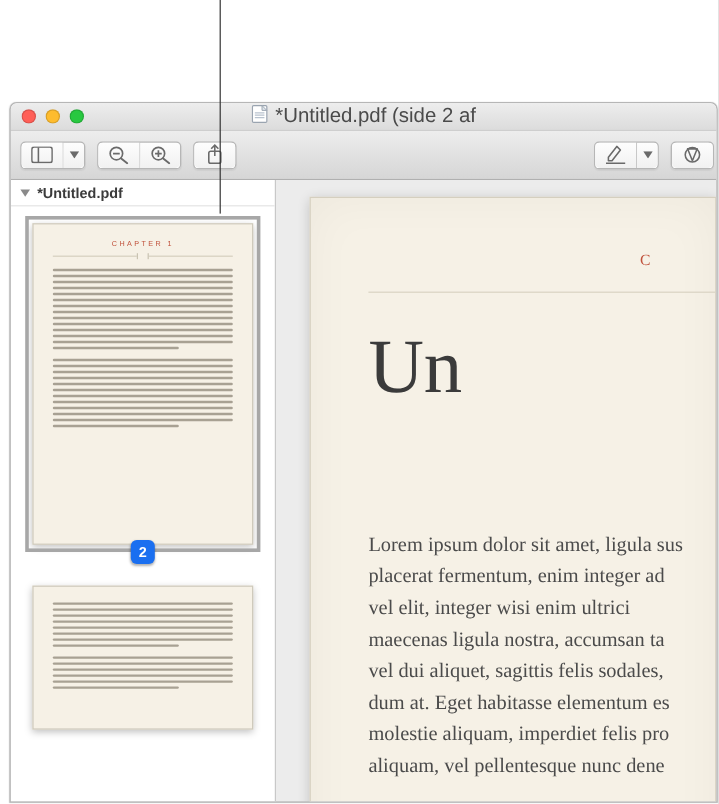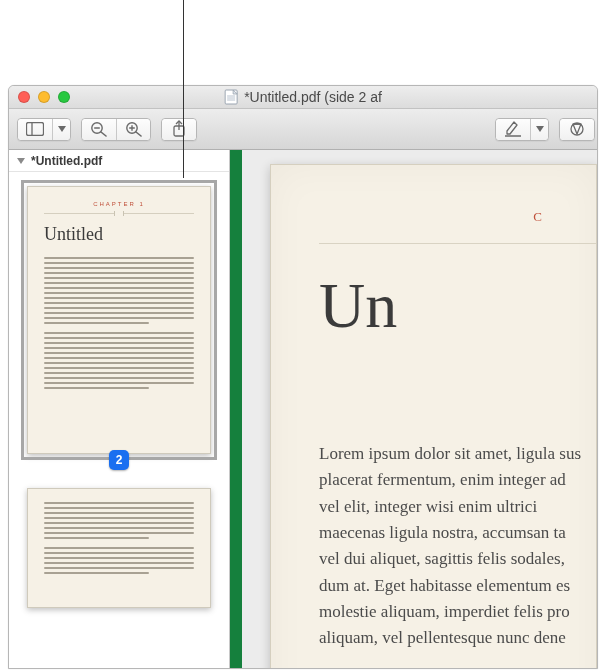--- a/index.html
+++ b/index.html
@@ -54,21 +54,21 @@
   .tl.yellow { background: #febc2e; }
   .tl.green { background: #28c840; }
   .wintitle-wrap {
     position: absolute;
     left: 50%;
     transform: translateX(-50%);
     display: flex;
     align-items: flex-start;
     gap: 6px;
     color: #4a4a4a;
-    font-size: 14px;
+    font-size: 17px;
     white-space: nowrap;
   }
   .wintitle-wrap .doc-icon {
     width: 14px; height: 16px;
     display: inline-block;
   }
   .toolbar {
     height: 41px;
     background: linear-gradient(#ededed, #d6d6d6);
     border-bottom: 1px solid #b0b0b0;
@@ -96,22 +96,21 @@
   }
   .tb-btn:first-child { border-radius: 4px 0 0 4px; }
   .tb-btn:last-child { border-radius: 0 4px 4px 0; }
   .tb-btn + .tb-btn { border-left: 1px solid #c8c8c8; }
   .tb-btn.single { border-radius: 4px; }
   .tb-btn.narrow { width: 18px; }
   .flex-spacer { flex: 1; }
   .content {
     display: flex;
     height: calc(100% - 64px);
-    background: #15803d;
-    gap: 12px;
+    background: #737373;
   }
   .sidebar {
     width: 221px;
     border-right: 1px solid #c8c8c8;
     background: #fff;
     overflow: hidden;
     position: relative;
   }
   .sidebar-header {
     display: flex;
@@ -372,21 +371,20 @@
       <div class="sidebar-header">
         <span class="disclosure"></span>
         <span>*Untitled.pdf</span>
       </div>
 
       <div class="thumbs">
         <div class="thumb selected">
           <div class="thumb-page">
             <div class="thumb-chapter">CHAPTER 1</div>
             <div class="thumb-rule"></div>
-            <div class="thumb-title">Untitled</div>
             <div class="fake-para">
               <span class="fake-text"></span>
                 <span class="fake-text"></span>
                 <span class="fake-text"></span>
               <span class="fake-text"></span>
                 <span class="fake-text"></span>
                 <span class="fake-text"></span>
               <span class="fake-text"></span>
                 <span class="fake-text"></span>
                 <span class="fake-text"></span>

